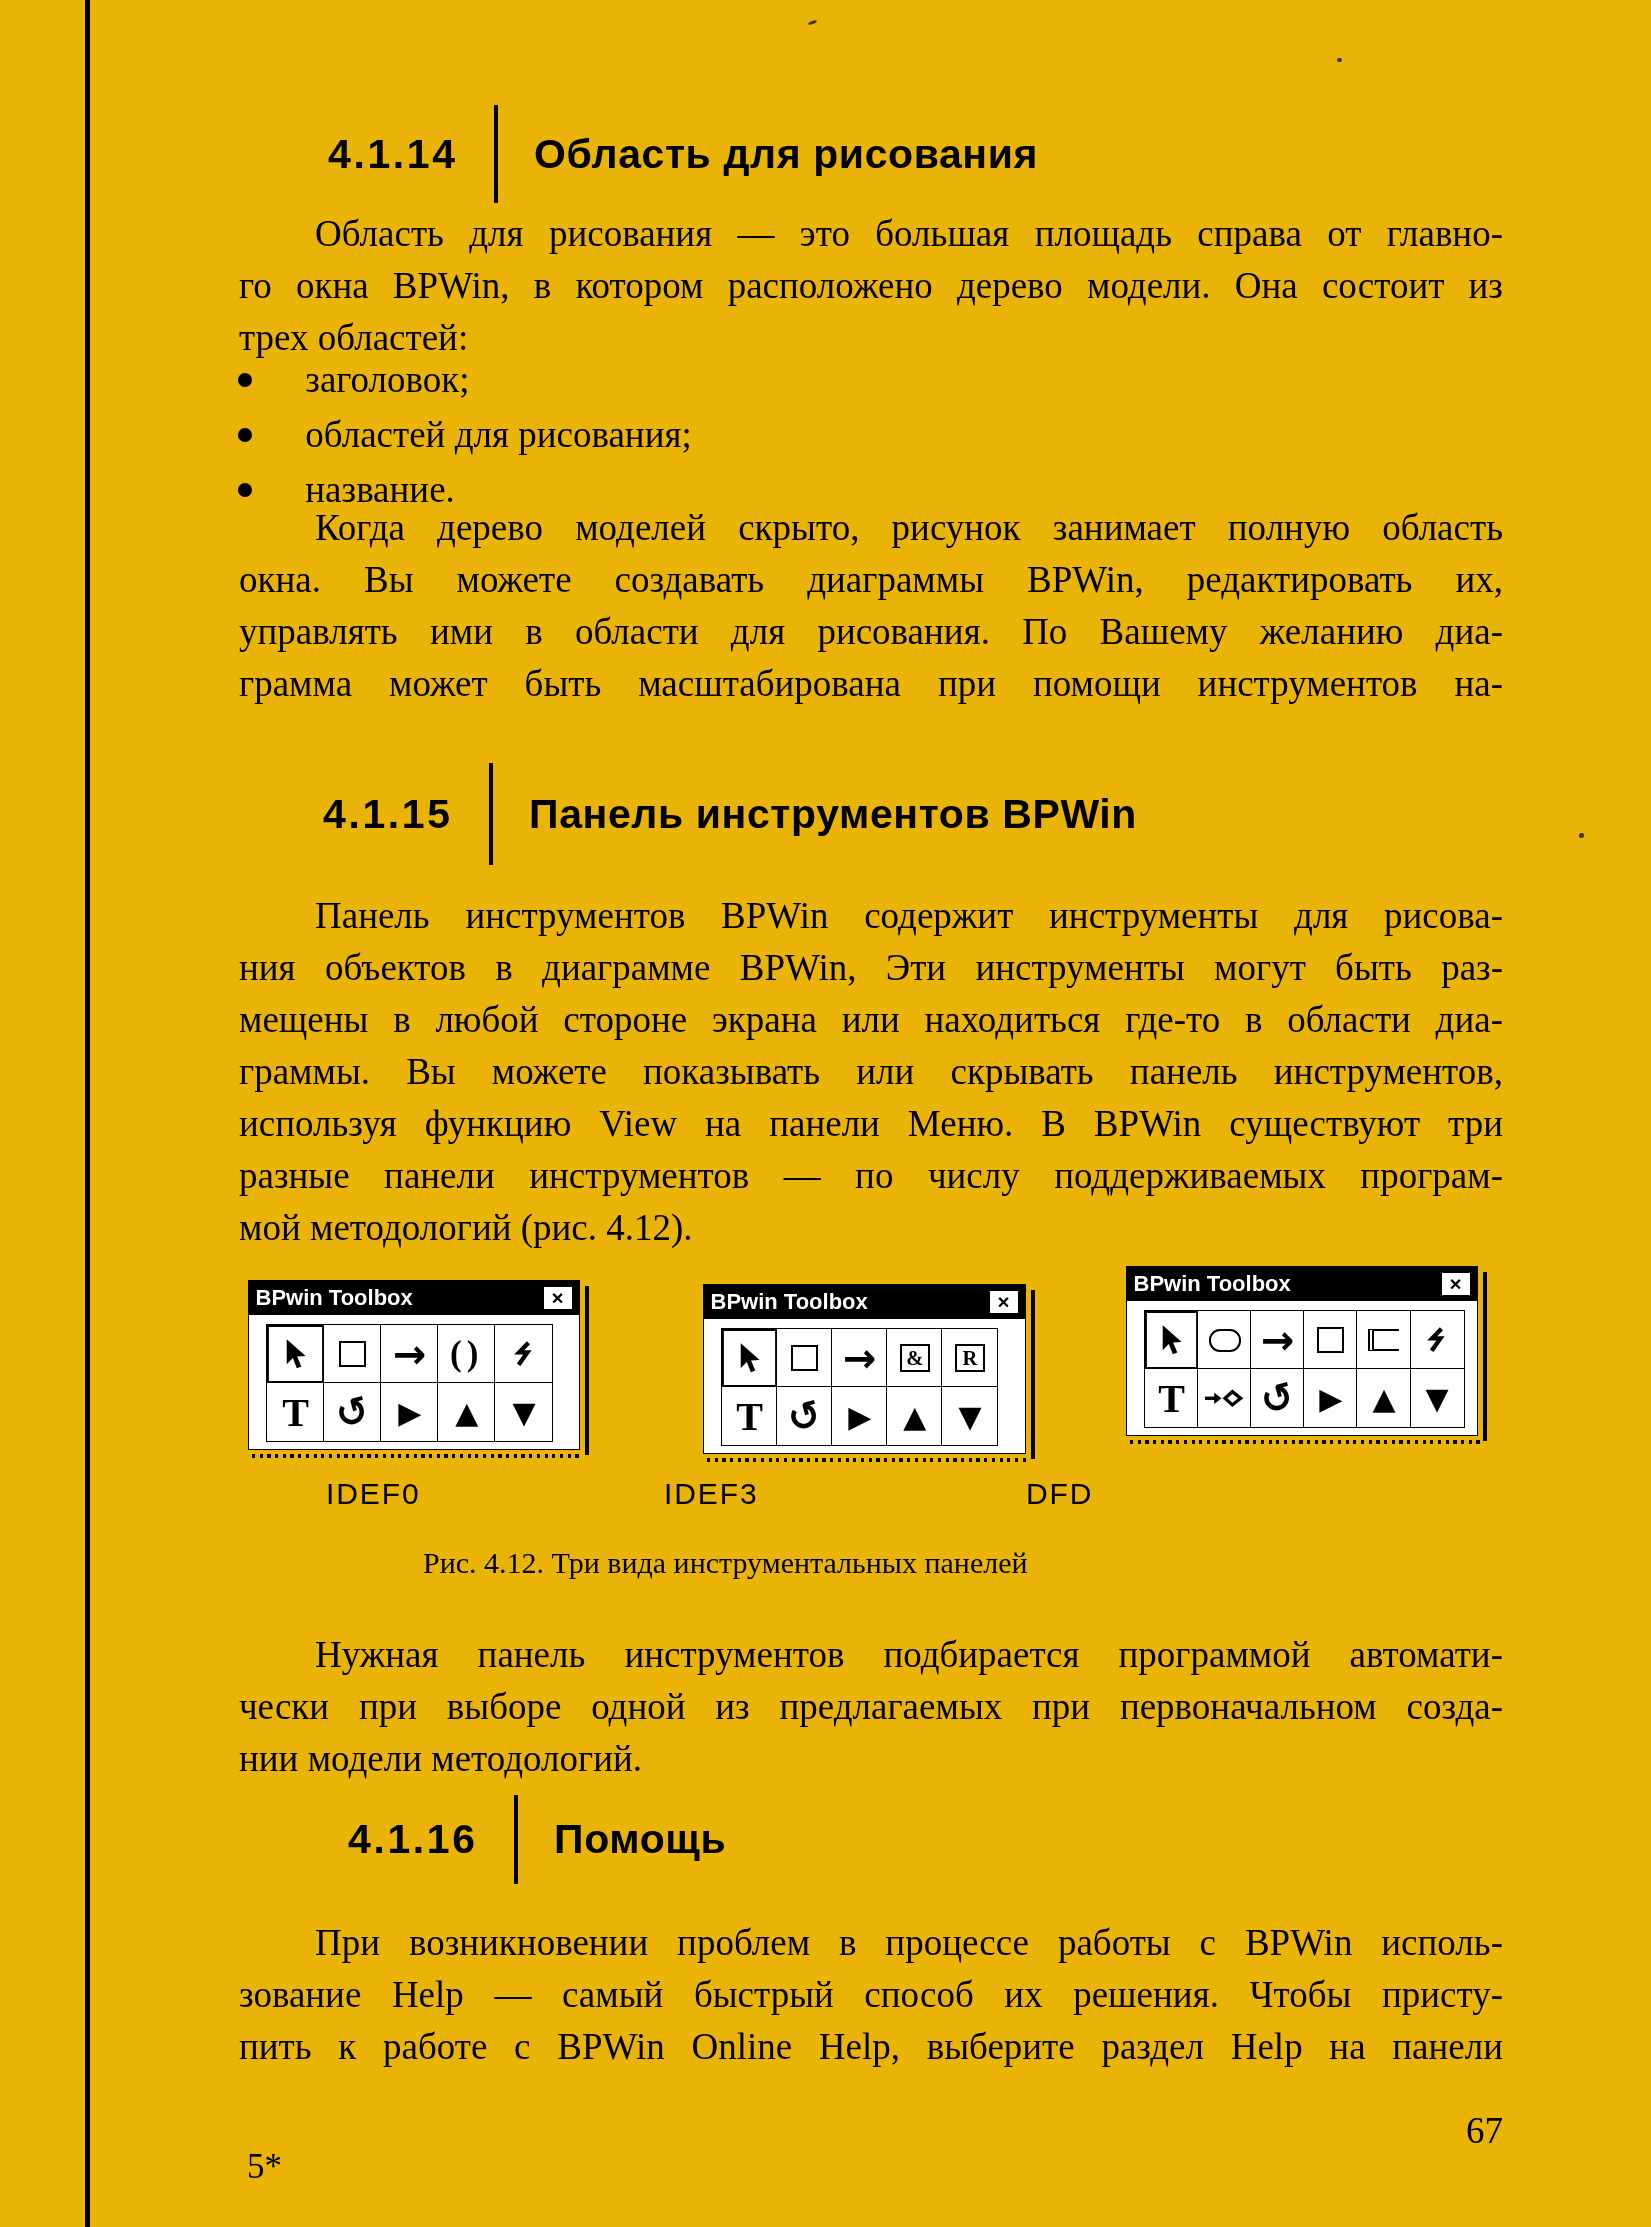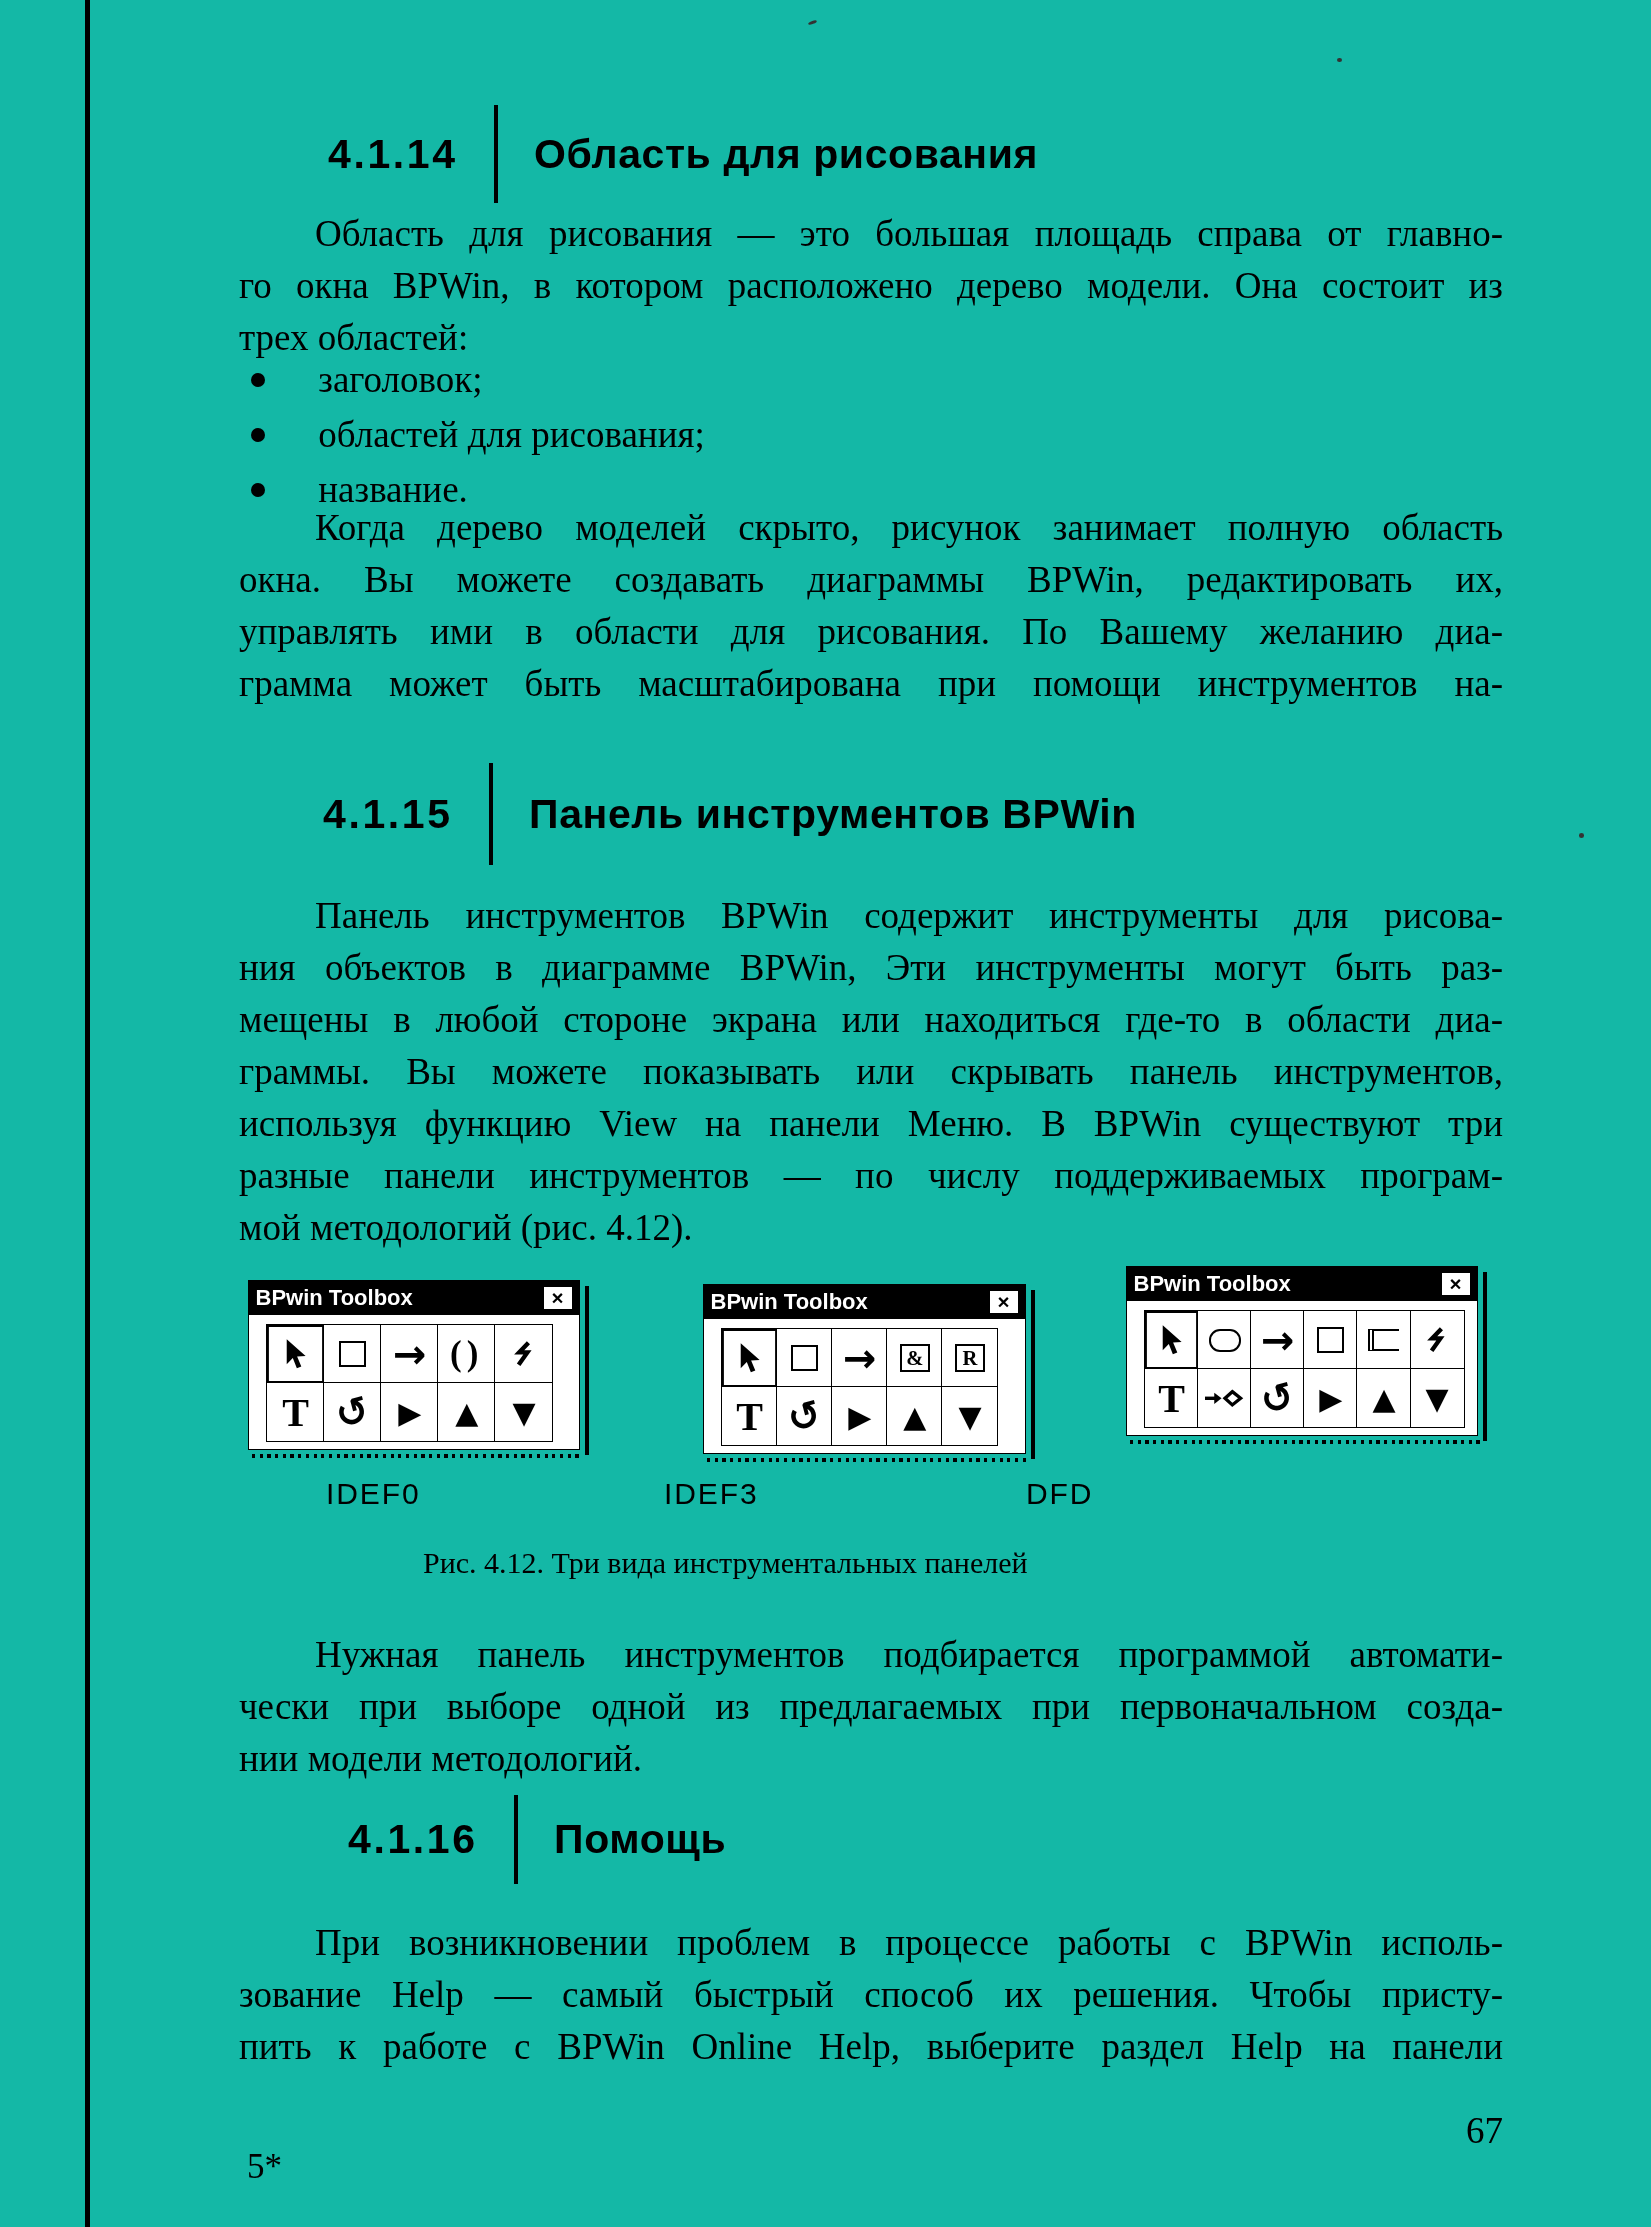--- a/index.html
+++ b/index.html
@@ -1,16 +1,16 @@
 <!DOCTYPE html>
 <html style="font-size:10.3px"><head>
 <meta charset="utf-8">
 <style>
   html,body{margin:0;padding:0;background:#888;}
-  .page{position:relative;width:1651px;height:2227px;background:#14b8a6;
+  .page{position:relative;width:1651px;height:2227px;background:#eab308;
         font-family:"Liberation Serif",serif;color:#000;overflow:hidden;}
   .spine{position:absolute;left:85px;top:0;width:5.2px;height:2227px;background:#000;}
 
   
   .heading{position:absolute;display:flex;align-items:center;
            font-family:"Liberation Sans",sans-serif;font-weight:bold;white-space:nowrap;}
   .heading .num{font-size:41px;letter-spacing:2.6px;}
   .heading .rule{width:4.5px;background:#000;margin:0 36px;flex:none;}
   .heading .title{font-size:41px;letter-spacing:0.6px;}
   #h1{left:328px;top:105px;}   #h1 .rule{height:98px;}
@@ -18,21 +18,21 @@
   #h3{left:348px;top:1795px;}  #h3 .rule{height:89px;}
 
   
   .para{position:absolute;left:239px;width:1264px;font-size:37px;line-height:52px;}
   .tline{text-align:justify;text-align-last:justify;}
   .tline.last{text-align-last:left;}
   .tline.first{text-indent:76px;}
   #p1{top:208px;} #p2{top:502px;} #p3{top:890px;} #p4{top:1629px;} #p5{top:1917px;}
 
   
-  .bullets{position:absolute;left:241px;top:352px;width:1264px;}
+  .bullets{position:absolute;left:228px;top:352px;width:1264px;}
   .bullet-row{height:55px;display:flex;align-items:center;}
   .dot{width:14px;height:14px;border-radius:50%;background:#000;margin-left:10.3px;flex:none;}
   .btext{font-size:37px;margin-left:53px;}
 
   
   .tbwin{position:absolute;background:#fff;border:1.9px solid #000;box-sizing:border-box;}
   .tbwin::after{content:'';position:absolute;right:-10.3px;top:5.2px;width:3.9px;height:101%;background:#000;}
   .tbwin::before{content:'';position:absolute;left:2.6px;bottom:-9px;height:3.2px;width:100%;
      background:repeating-linear-gradient(90deg,#000 0 3.2px,transparent 3.2px 7.7px);}
   .tbbar{height:34px;background:#000;color:#fff;display:flex;align-items:center;

